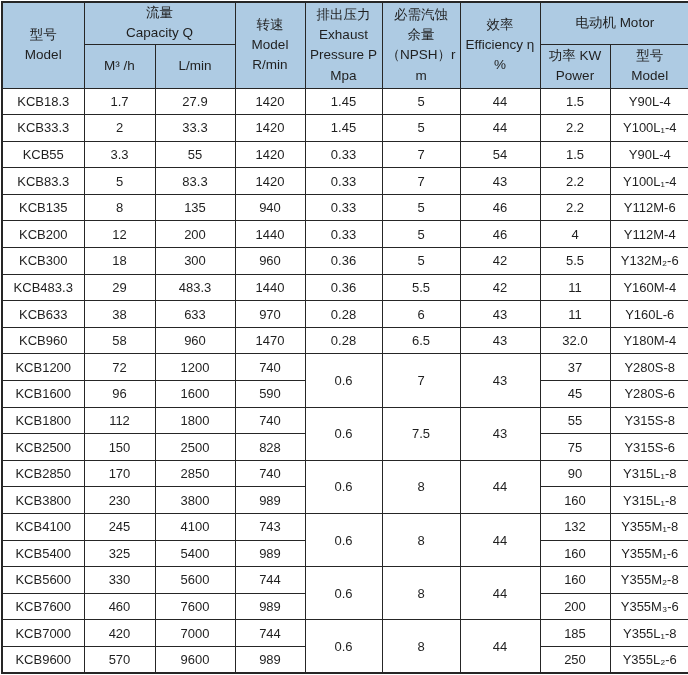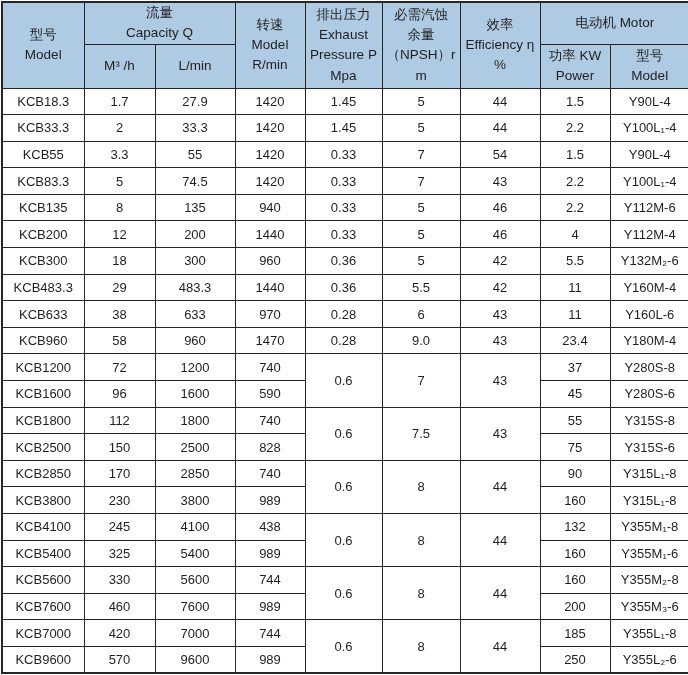--- a/index.html
+++ b/index.html
@@ -116,21 +116,21 @@
       <td>1420</td>
       <td>0.33</td>
       <td>7</td>
       <td>54</td>
       <td>1.5</td>
       <td>Y90L-4</td>
     </tr>
     <tr>
       <td>KCB83.3</td>
       <td>5</td>
-      <td>74.5</td>
+      <td>83.3</td>
       <td>1420</td>
       <td>0.33</td>
       <td>7</td>
       <td>43</td>
       <td>2.2</td>
       <td>Y100L₁-4</td>
     </tr>
     <tr>
       <td>KCB135</td>
       <td>8</td>
@@ -185,23 +185,23 @@
       <td>43</td>
       <td>11</td>
       <td>Y160L-6</td>
     </tr>
     <tr>
       <td>KCB960</td>
       <td>58</td>
       <td>960</td>
       <td>1470</td>
       <td>0.28</td>
-      <td>9.0</td>
+      <td>6.5</td>
       <td>43</td>
-      <td>23.4</td>
+      <td>32.0</td>
       <td>Y180M-4</td>
     </tr>
     <tr>
       <td>KCB1200</td>
       <td>72</td>
       <td>1200</td>
       <td>740</td>
       <td rowspan="2">0.6</td>
       <td rowspan="2">7</td>
       <td rowspan="2">43</td>
@@ -251,21 +251,21 @@
       <td>230</td>
       <td>3800</td>
       <td>989</td>
       <td>160</td>
       <td>Y315L₁-8</td>
     </tr>
     <tr>
       <td>KCB4100</td>
       <td>245</td>
       <td>4100</td>
-      <td>438</td>
+      <td>743</td>
       <td rowspan="2">0.6</td>
       <td rowspan="2">8</td>
       <td rowspan="2">44</td>
       <td>132</td>
       <td>Y355M₁-8</td>
     </tr>
     <tr>
       <td>KCB5400</td>
       <td>325</td>
       <td>5400</td>

